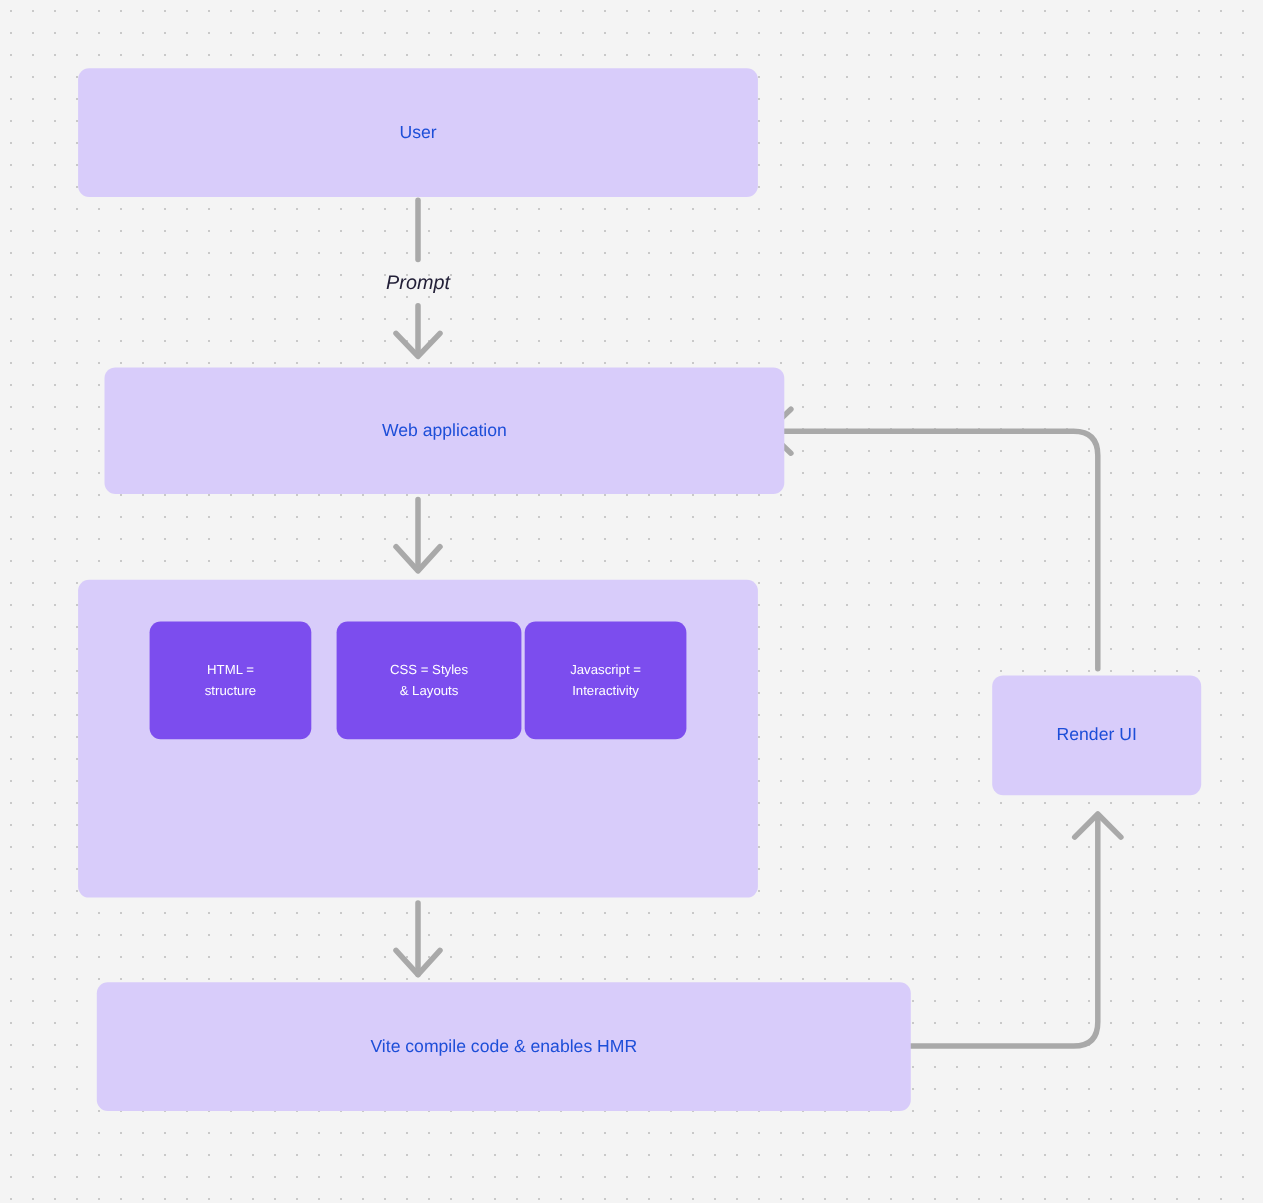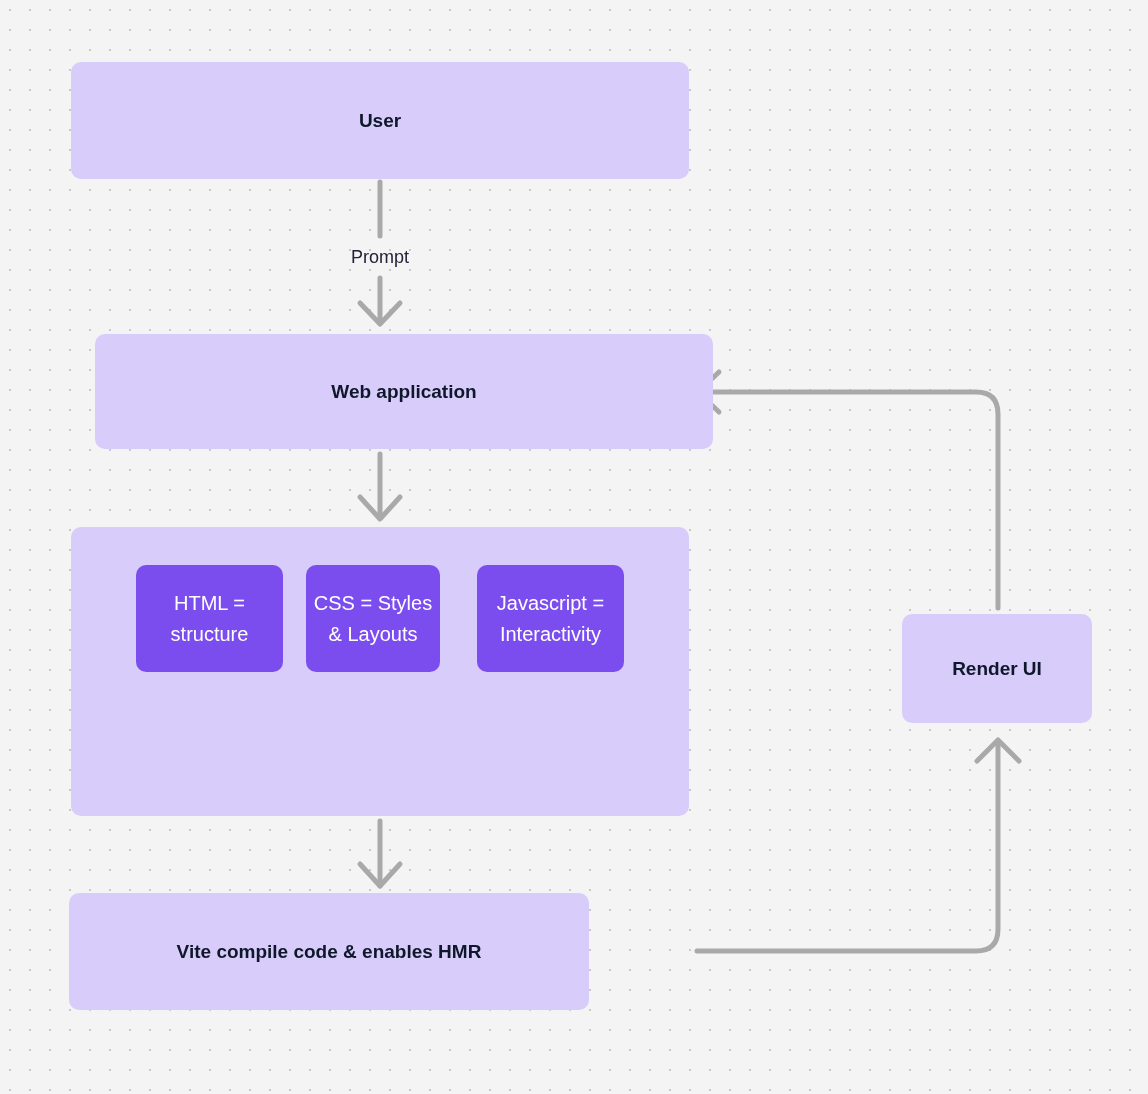--- a/index.html
+++ b/index.html
@@ -35,53 +35,53 @@
     position: absolute;
     box-sizing: border-box;
     display: flex;
     align-items: center;
     justify-content: center;
     text-align: center;
   }
   .node-outer {
     background-color: #d8ccfa;
     border-radius: 10px;
-    color: #0f172a;
-    font-size: 19px;
+    color: #1d4ed8;
+    font-size: 16px;
     line-height: 1.35;
-    font-weight: bold;
   }
   .node-inner {
     background-color: #7c4dee;
     border-radius: 10px;
     color: #ffffff;
-    font-size: 20px;
+    font-size: 12px;
     line-height: 1.55;
   }
   .node-group {
     position: absolute;
     box-sizing: border-box;
     background-color: #d8ccfa;
     border-radius: 10px;
   }
   .edge-label {
     position: absolute;
     color: #232038;
     font-size: 18px;
     text-align: center;
     white-space: nowrap;
     transform: translate(-50%, -50%);
+    font-style: italic;
   }
   #box-user        { left: 71px;  top: 62px;  width: 618px; height: 117px; }
   #box-webapp      { left: 71px;  top: 334px; width: 618px; height: 115px; margin-left: 24px; }
   #group-react     { left: 71px;  top: 527px; width: 618px; height: 289px; }
   #box-html        { left: 136px; top: 565px; width: 147px; height: 107px; }
-  #box-css         { left: 306px; top: 565px; width: 134px; height: 107px; }
+  #box-css         { left: 306px; top: 565px; width: 168px; height: 107px; }
   #box-js          { left: 477px; top: 565px; width: 147px; height: 107px; }
-  #box-vite        { left: 69px;  top: 893px; width: 520px; height: 117px; }
+  #box-vite        { left: 88px;  top: 893px; width: 740px; height: 117px; }
   #box-render      { left: 902px; top: 614px; width: 190px; height: 109px; }
   #label-prompt    { left: 380px; top: 257px; }
 </style>
 </head>
 <body>
 
 <div id="canvas">
 
   <svg class="edge-layer" viewBox="0 0 1148 1094" width="1148" height="1094" xmlns="http://www.w3.org/2000/svg">
     <defs>

